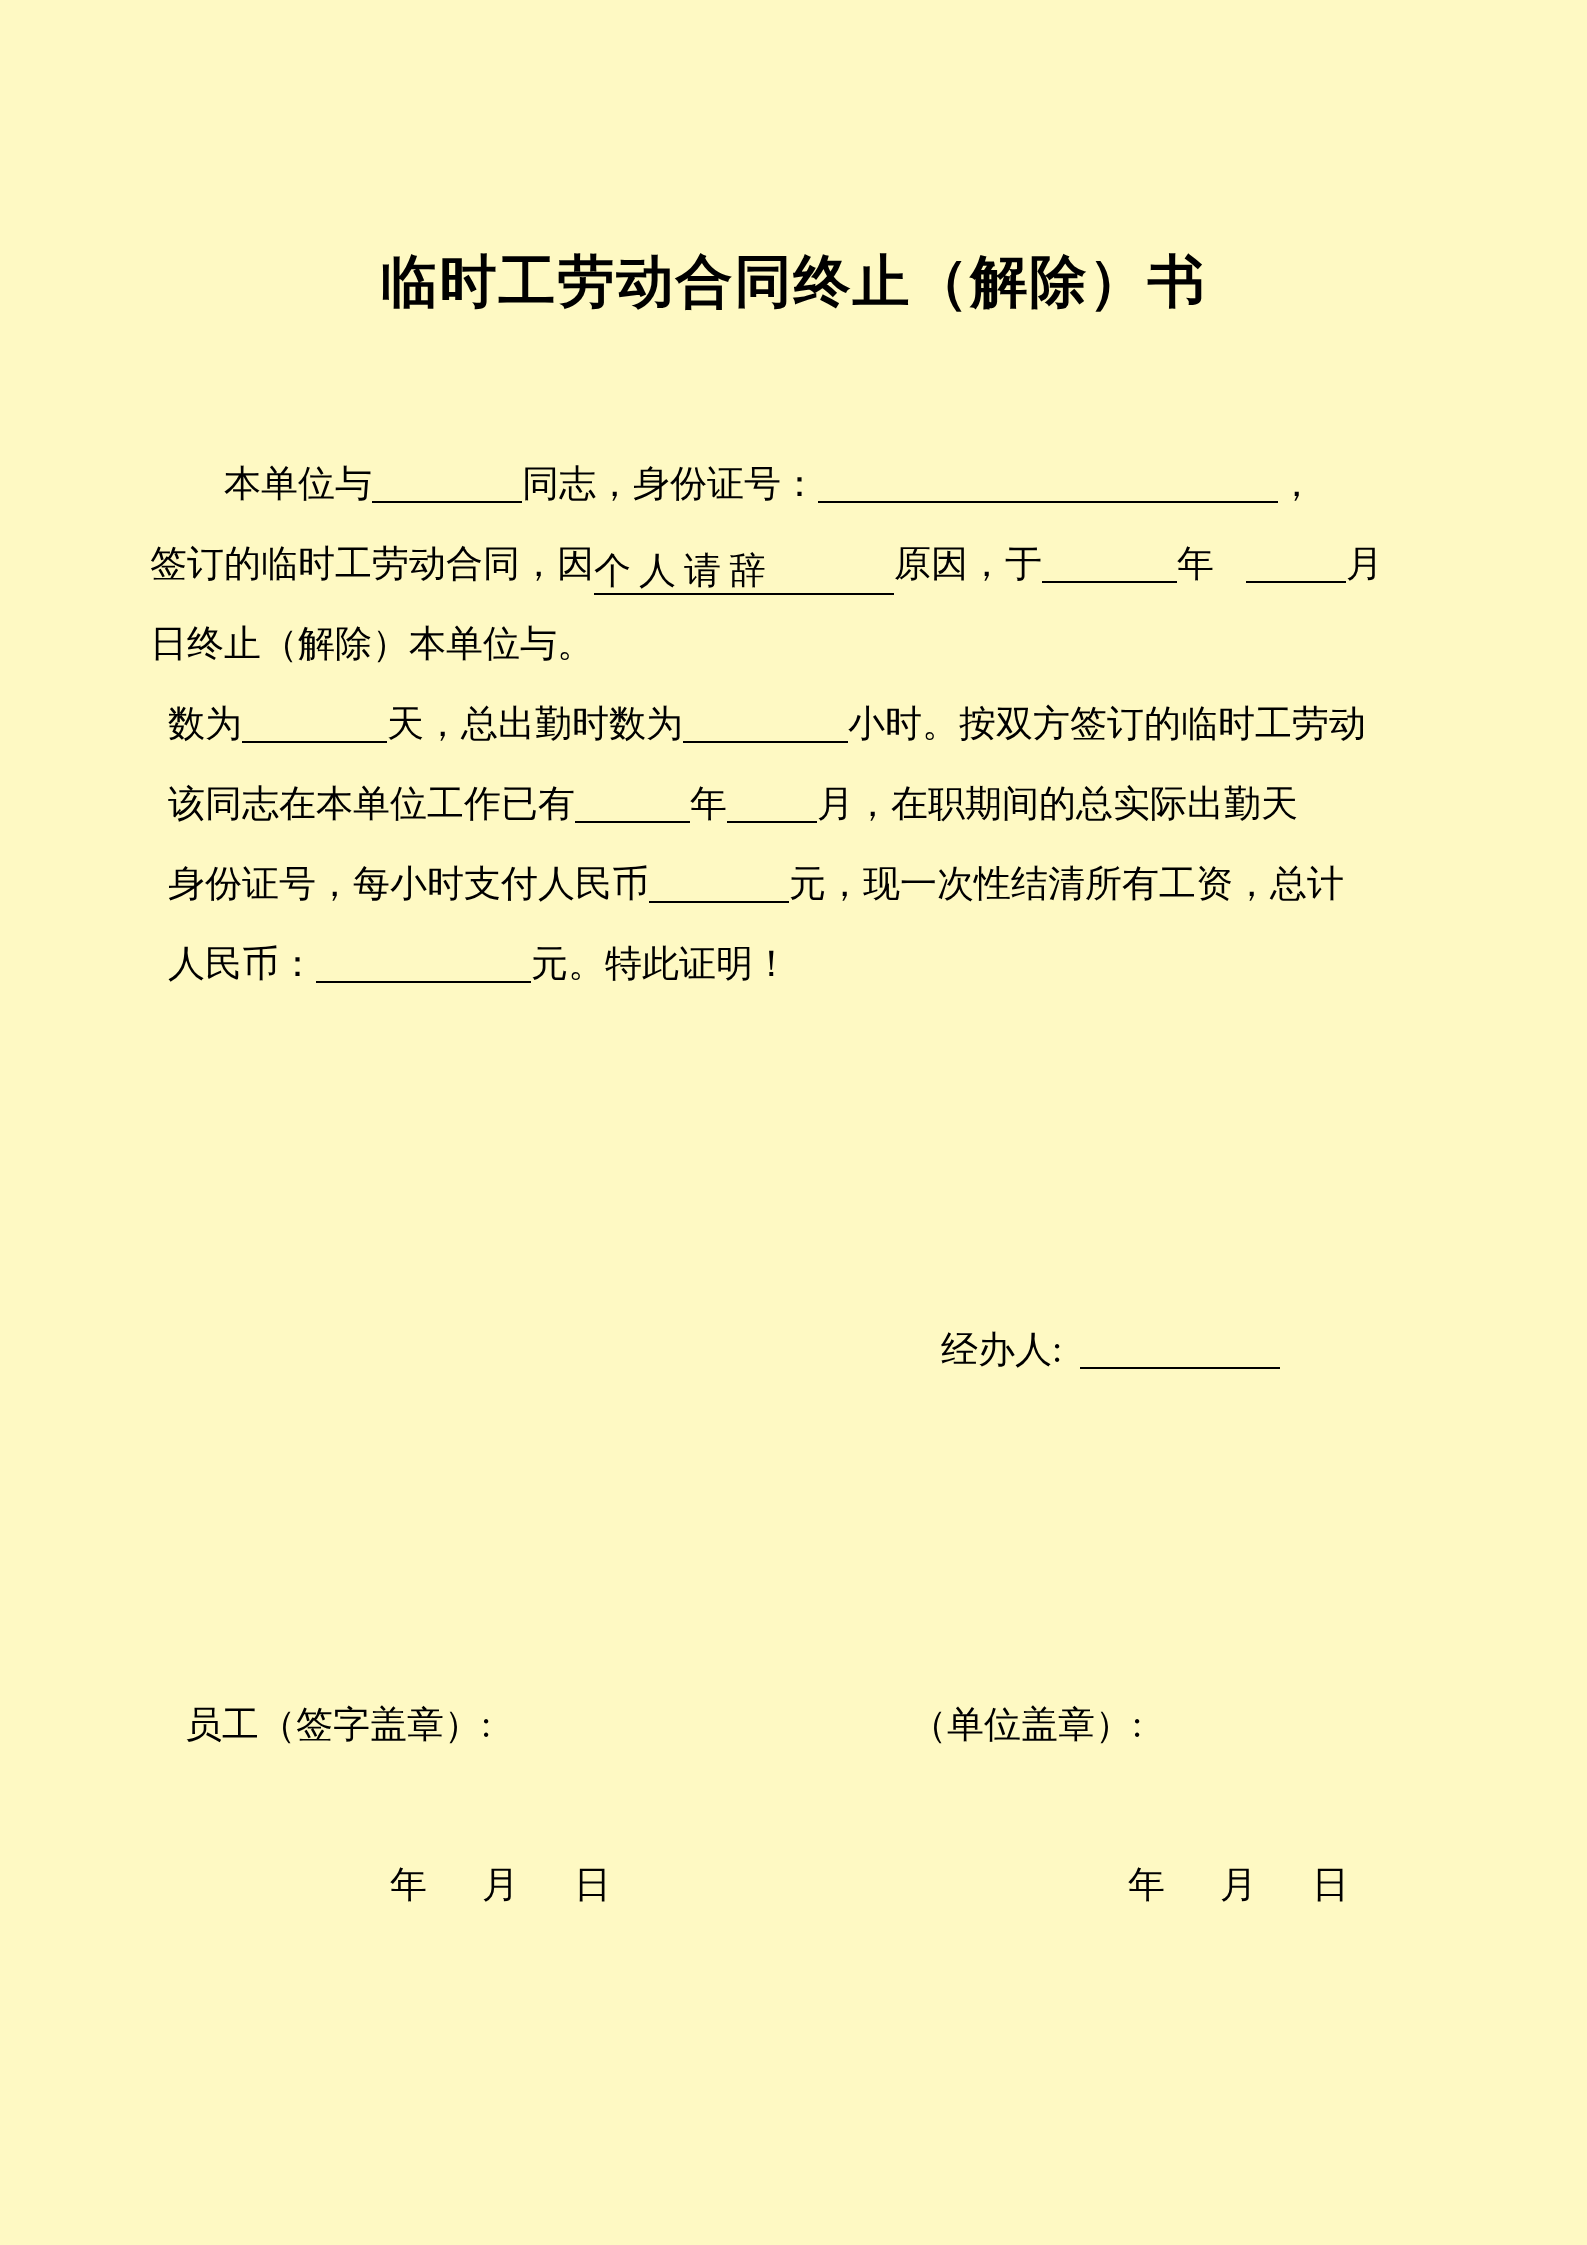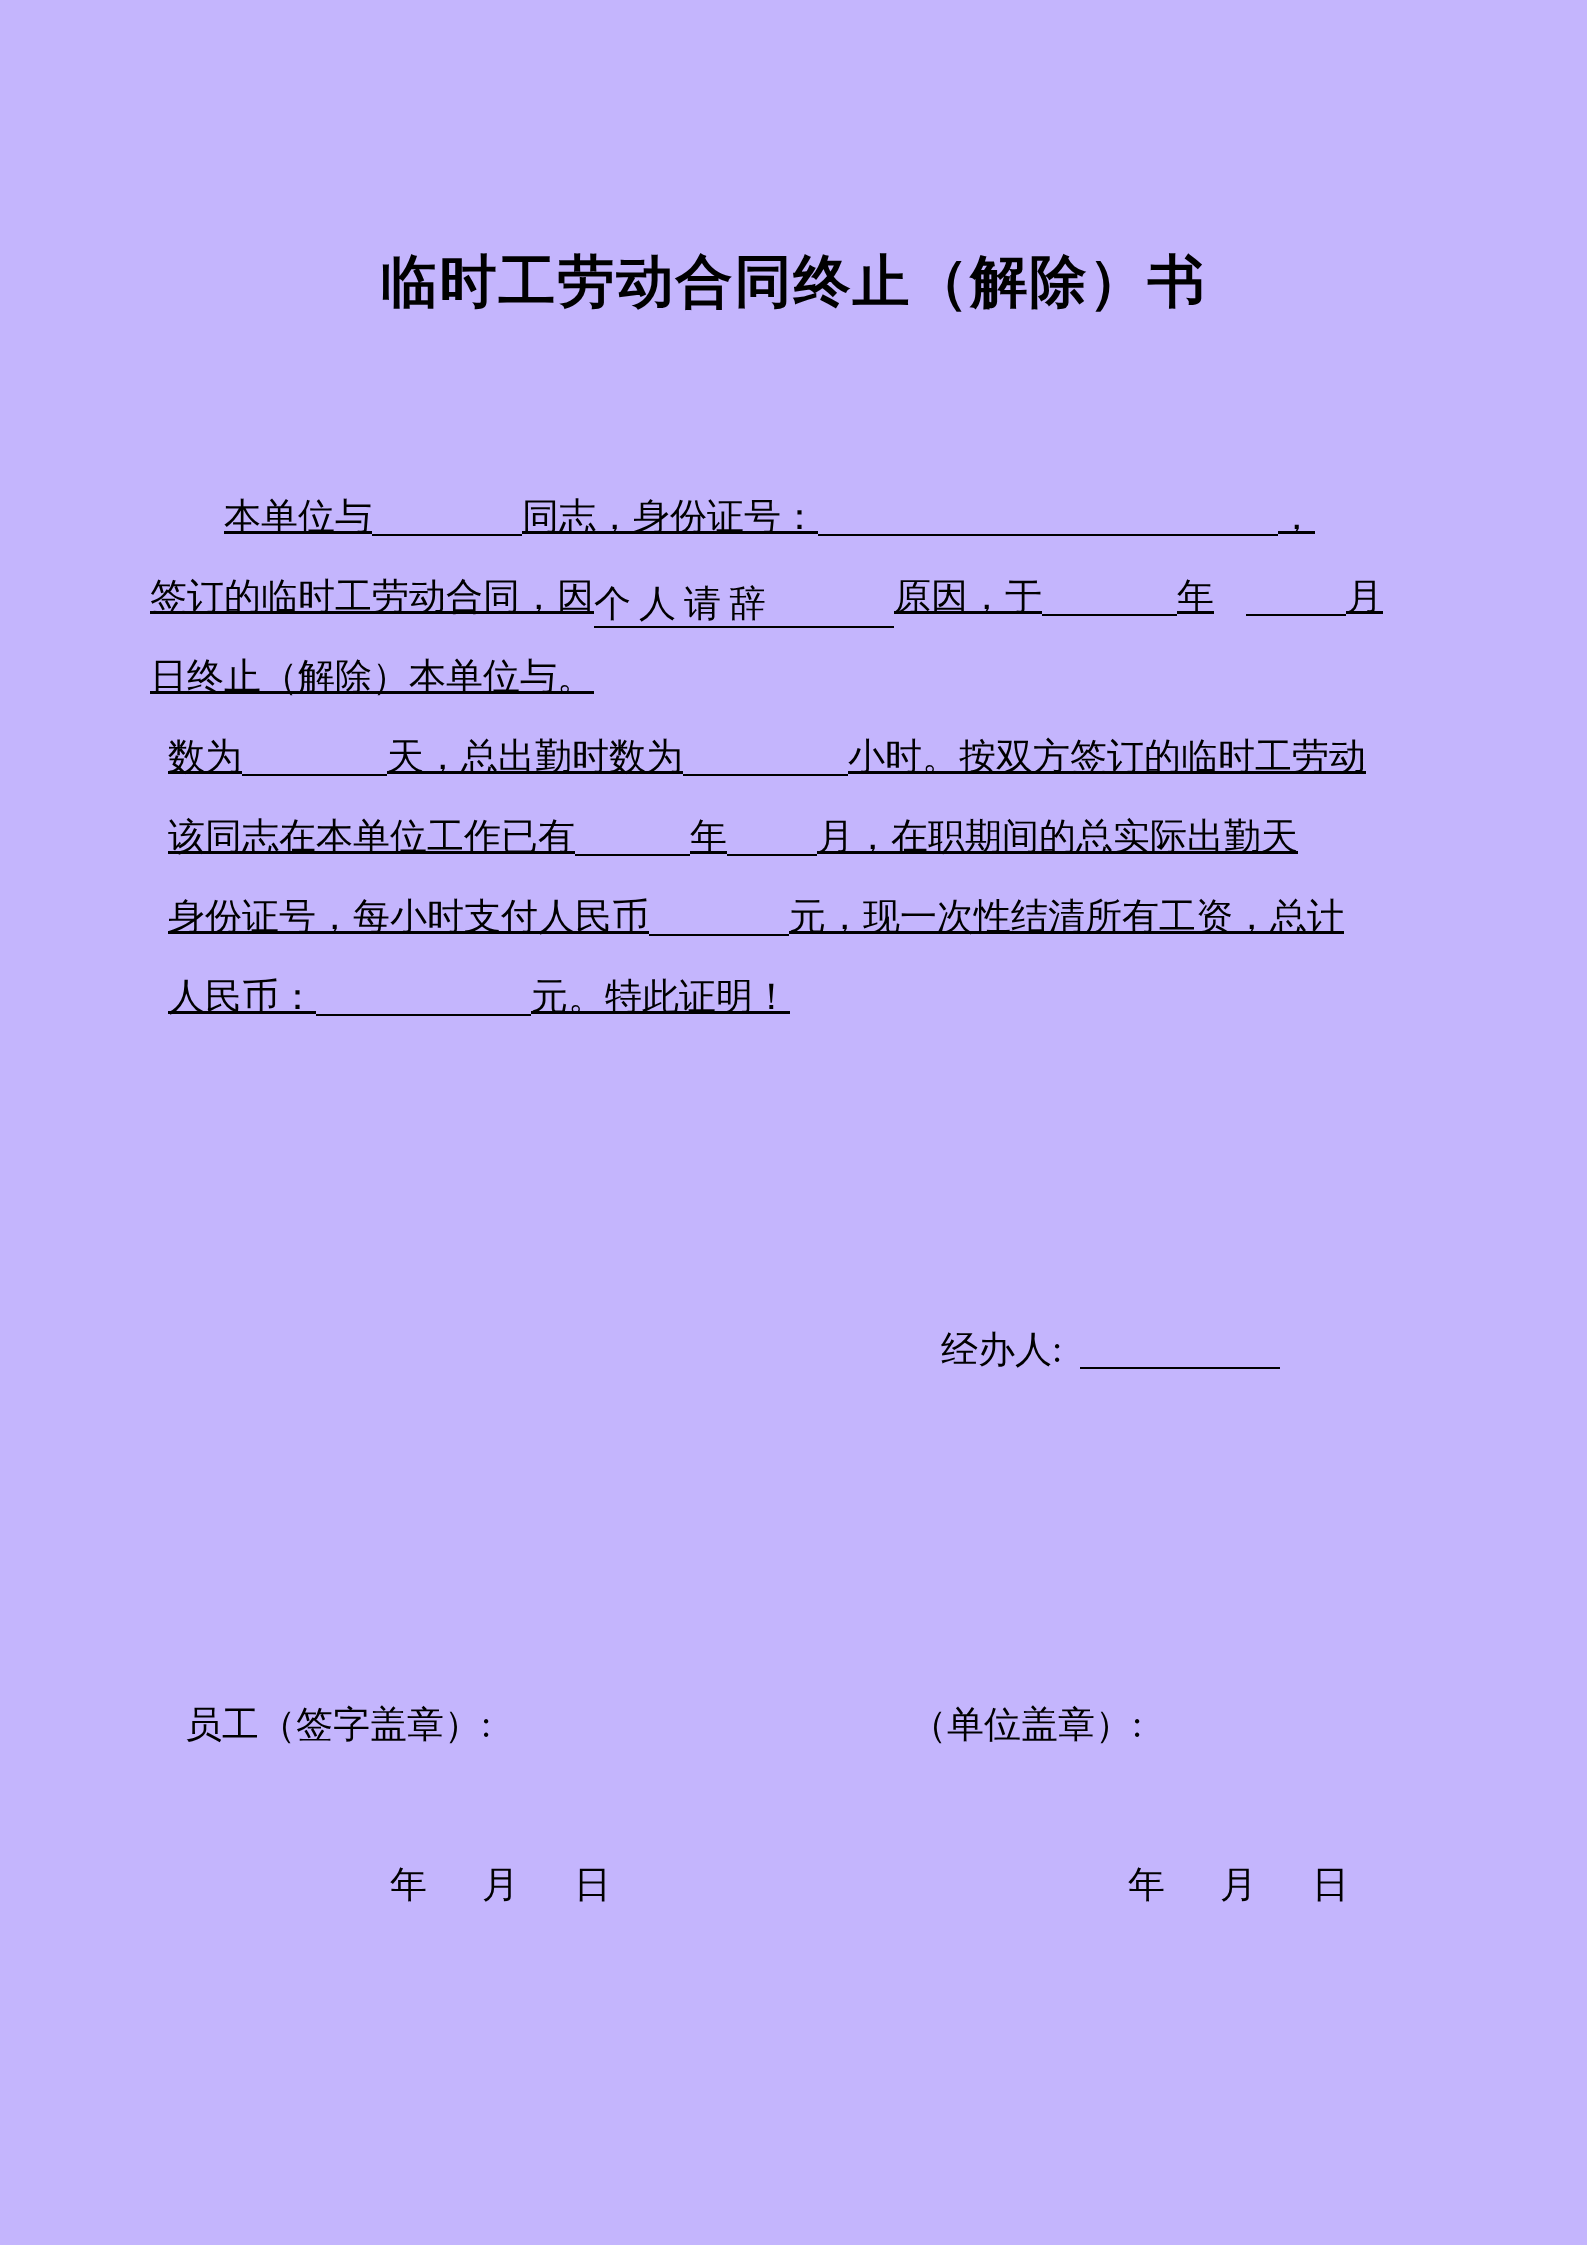--- a/index.html
+++ b/index.html
@@ -4,44 +4,43 @@
 <style>
   html, body {
     margin: 0;
     padding: 0;
     background: #ffffff;
   }
   .page {
     position: relative;
     width: 1587px;
     height: 2245px;
-    background: #c4b5fd;
+    background: #fef9c3;
     color: #000000;
     font-family: "Liberation Serif", serif;
     overflow: hidden;
   }
   .doc-title {
     position: absolute;
     top: 244px;
     left: 0;
     width: 100%;
     text-align: center;
     font-size: 57px;
     font-weight: bold;
     letter-spacing: 2px;
     white-space: nowrap;
   }
   .body-text {
     position: absolute;
-    top: 477px;
+    top: 444px;
     left: 150px;
     width: 1300px;
     font-size: 37px;
     line-height: 80px;
-    text-decoration: underline;
   }
   .line {
     height: 80px;
     white-space: nowrap;
   }
   .indent { padding-left: 74px; }
   .p2 { padding-left: 18px; }
 
   .blank {
     display: inline-block;

